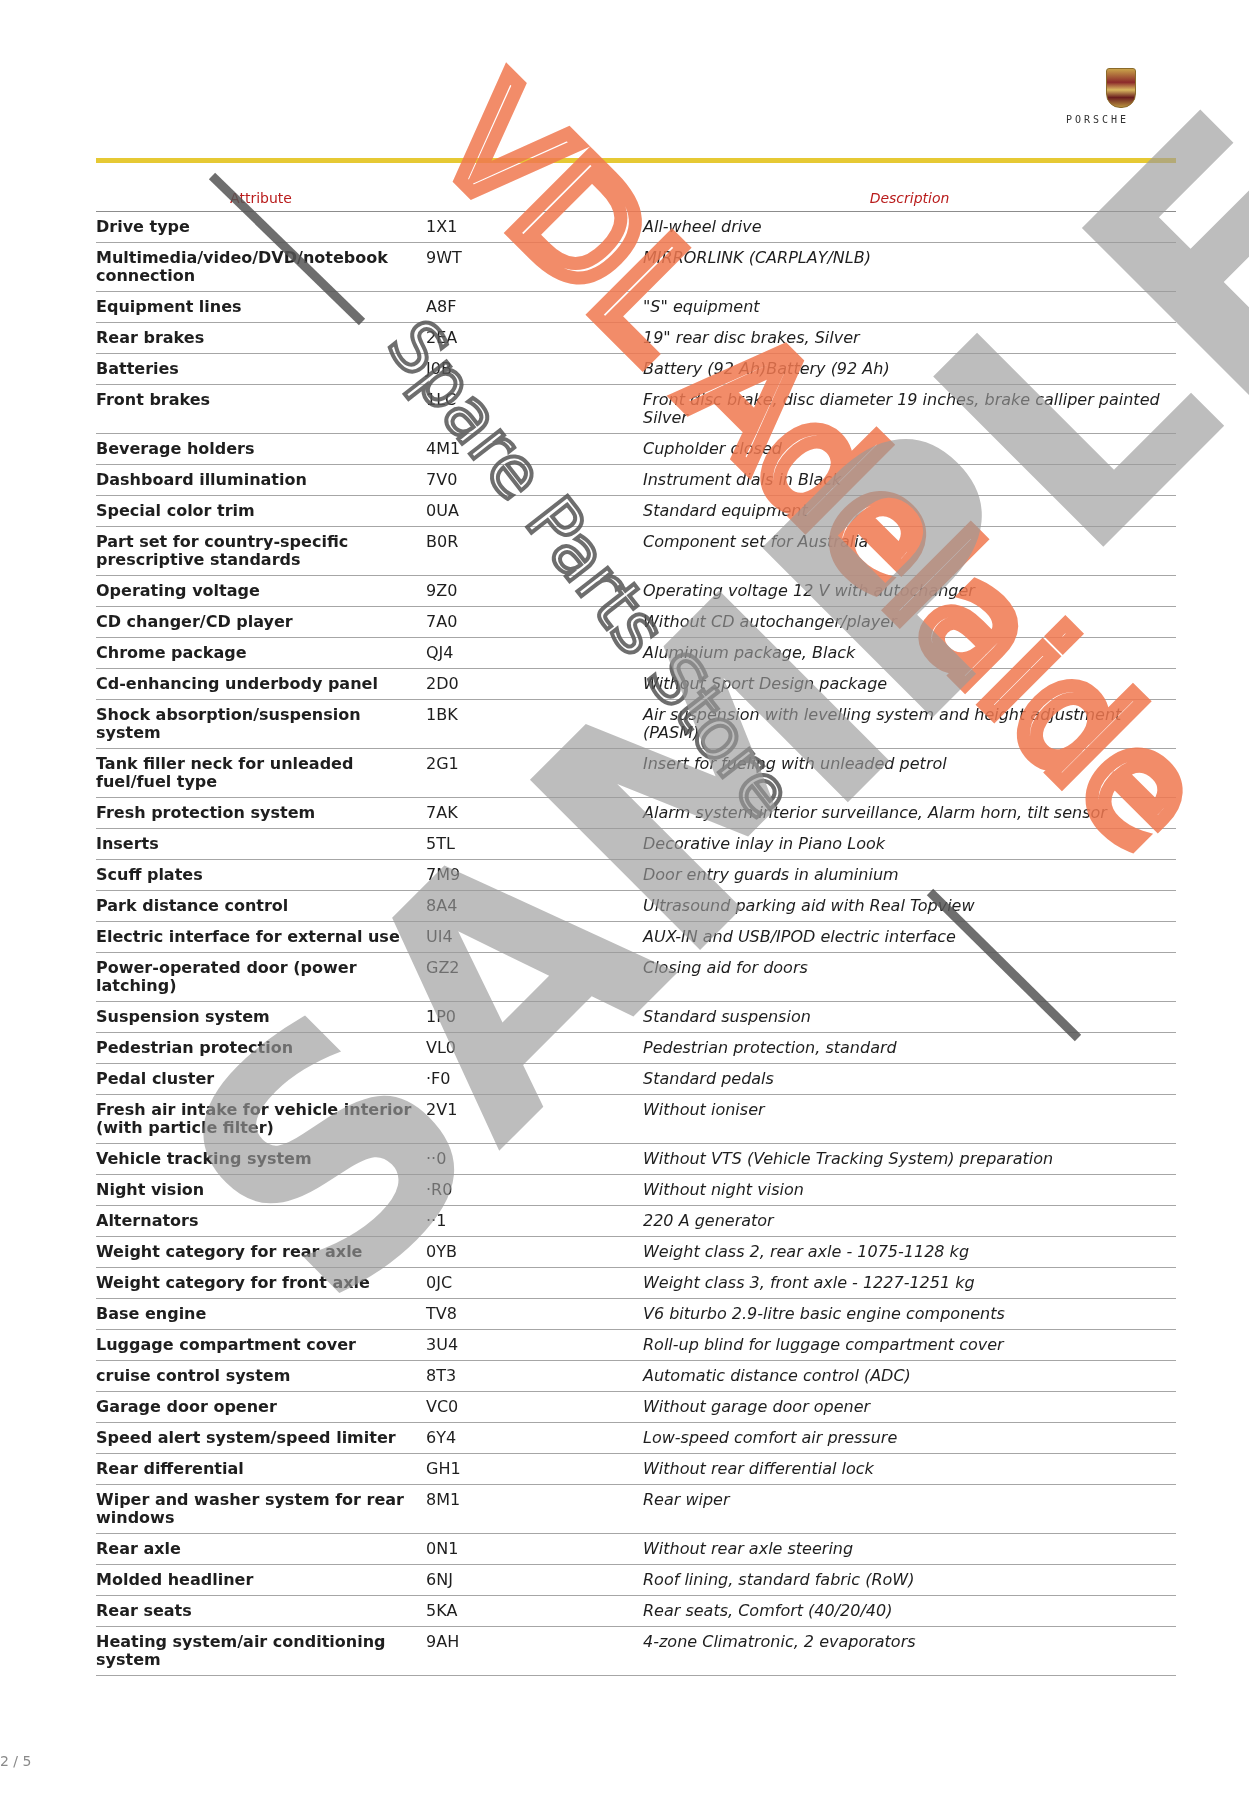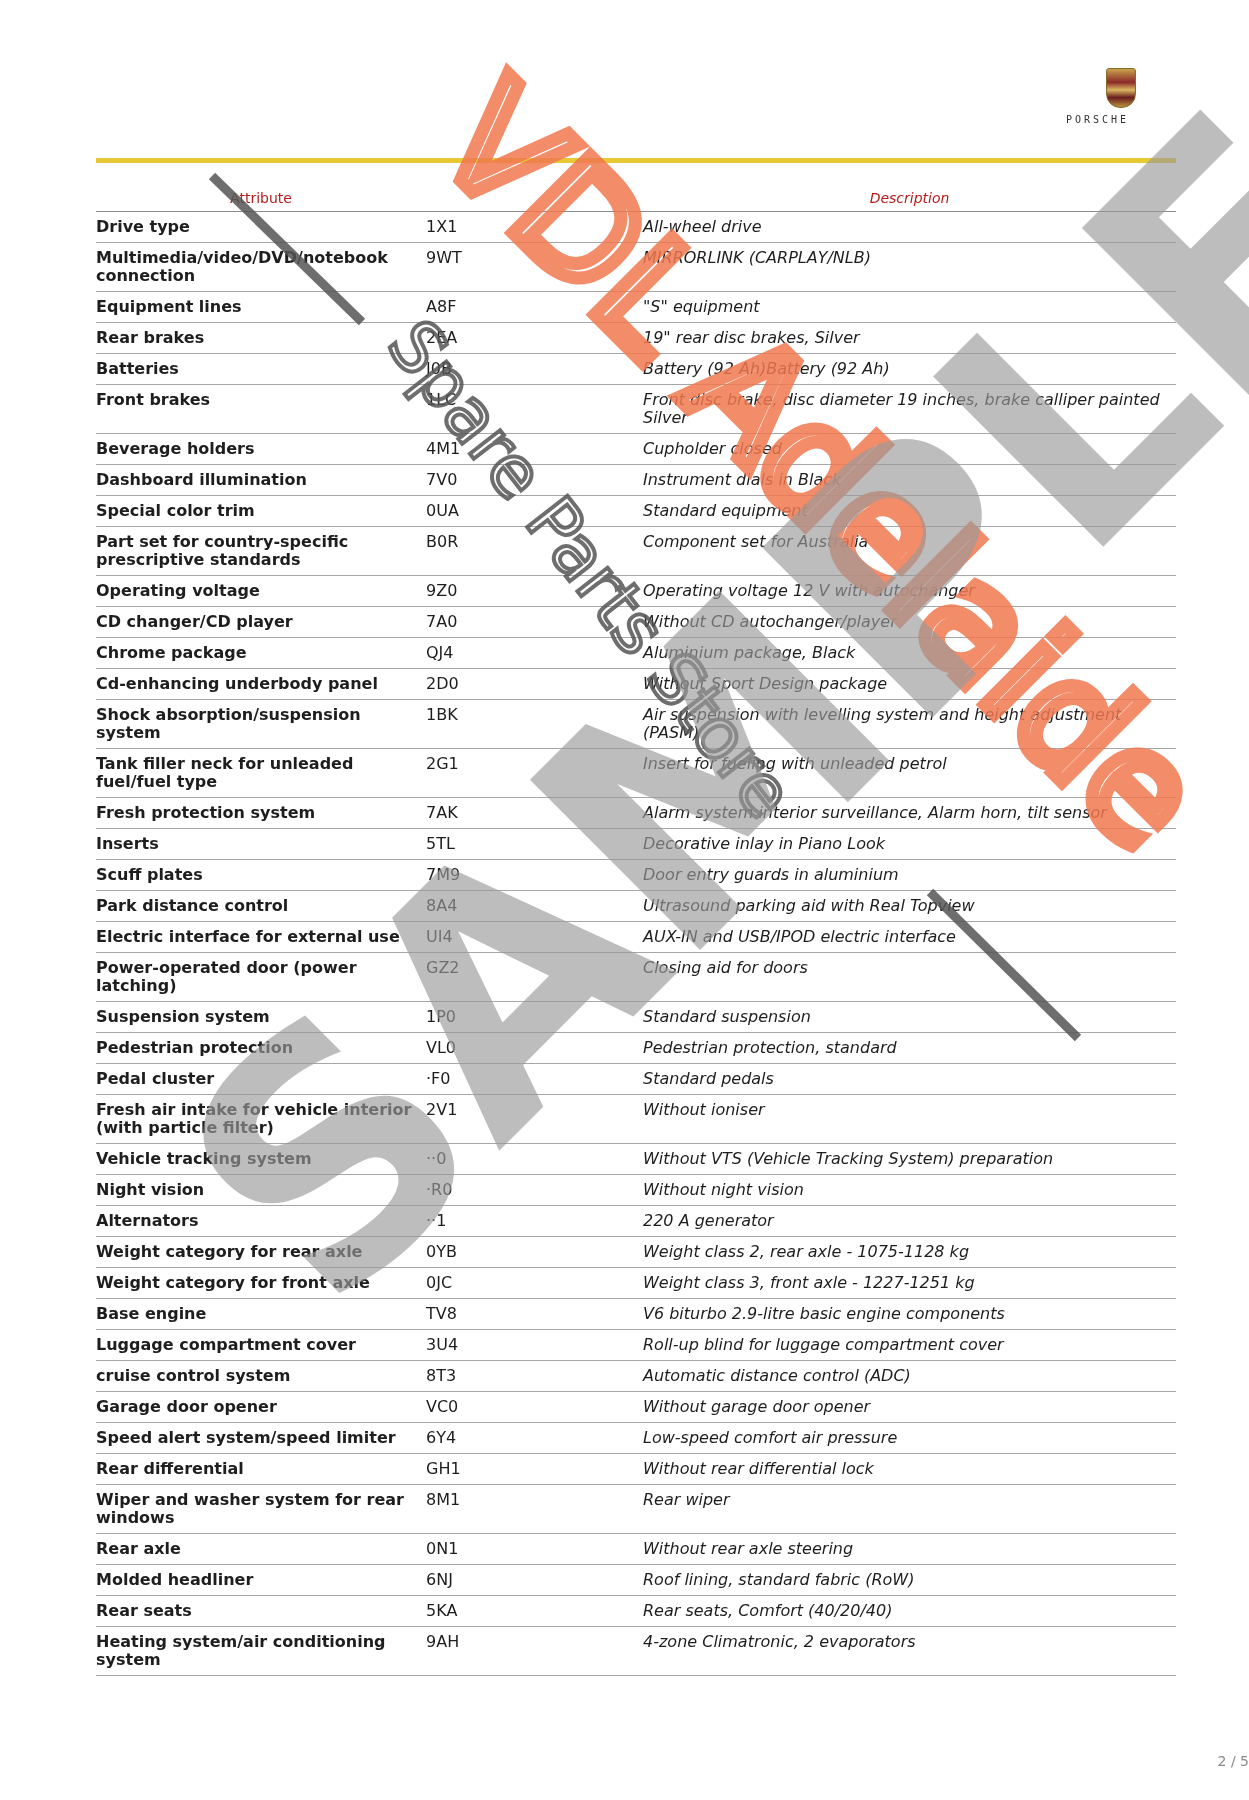--- a/index.html
+++ b/index.html
@@ -14,21 +14,21 @@
   .yellow-bar { position:absolute; left:96px; top:158px; width:1080px; height:5px; background:#e6c934; }
   table.specs { position:absolute; left:96px; top:184px; width:1080px; border-collapse:collapse; }
   table.specs th { font-weight:normal; color:#b91c1c; font-size:14px; text-align:center;
                    padding:6px 0 5px 0; border-bottom:1.5px solid #8c8c8c; }
   table.specs td { font-size:16px; line-height:18px; text-align:left; vertical-align:top;
                    padding:6px 0 6px 0; border-bottom:1.5px solid #a6a6a6; color:#1e1e1e; }
   table.specs tr.two td { }
   .c-attr { width:330px;font-weight:bold; }
   .c-code { width:217px; }
   .c-desc { width:533px; padding-right:8px;font-style:italic; }
-  .page-num { position:absolute; left:0; width:1249px; top:1753px; text-align:right;
+  .page-num { position:absolute; left:0; width:1249px; top:1753px; text-align:left;
               font-size:14px; color:#8a8a8a; }
   .wm { position:absolute; left:0; top:0; width:1249px; height:1800px; pointer-events:none; }
 </style>
 </head>
 <body>
 
 <div class="page">
 
   <div class="logo">
     <div class="crest"></div>

